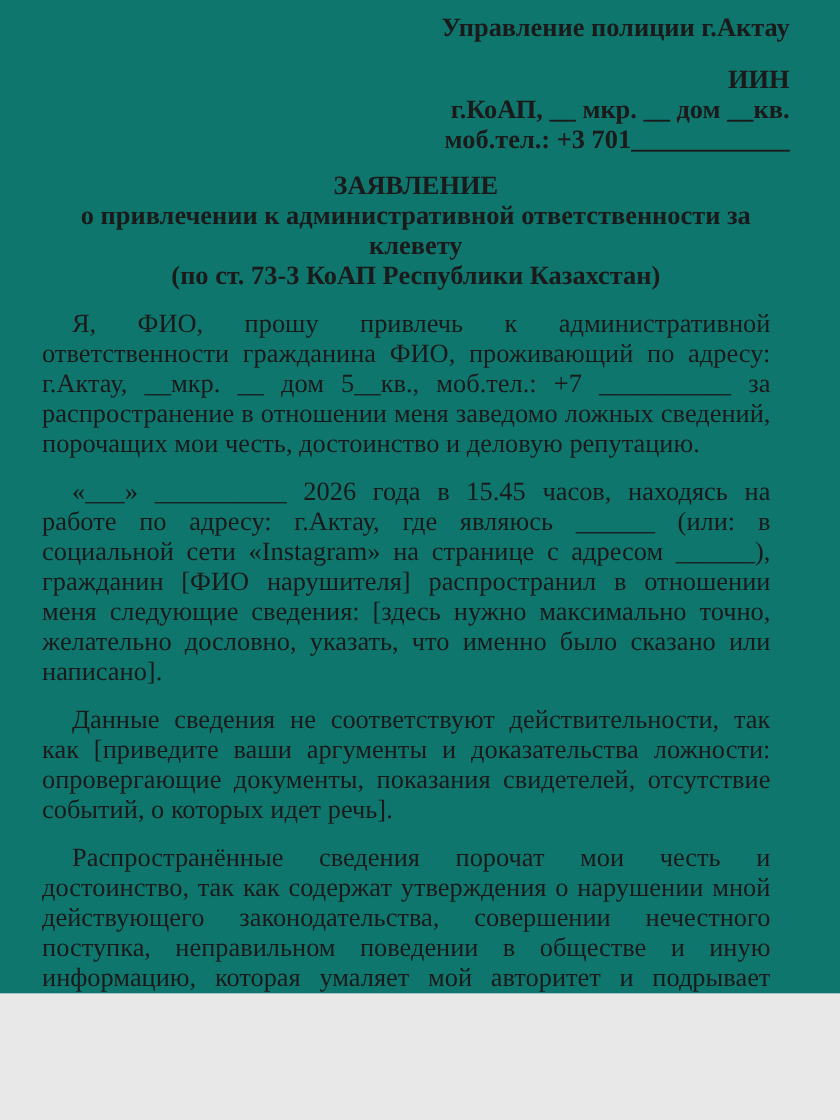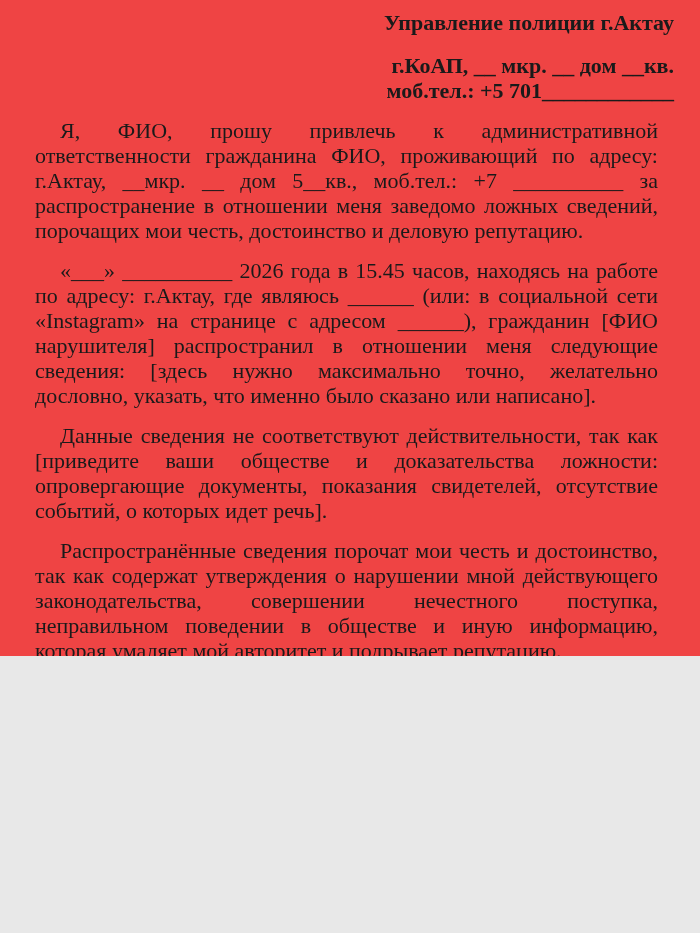--- a/index.html
+++ b/index.html
@@ -3,29 +3,29 @@
 <meta charset="utf-8">
 <style>
   html, body {
     margin: 0;
     padding: 0;
     background: #e8e8e8;
   }
   .page {
     position: relative;
     width: 700px;
-    height: 656px;
+    height: 828px;
     margin: 0 auto;
-    background: #ef4444;
+    background: #0f766e;
     color: #1a1a1a;
     font-family: "Liberation Serif", "DejaVu Serif", serif;
     font-size: 22px;
     line-height: 25px;
     box-sizing: border-box;
-    padding: 10px 26px 0 35px;
+    padding: 10px 42px 0 35px;
     overflow: hidden;
   }
   .doc-header {
     text-align: right;
     font-weight: bold;
   }
   .doc-header .hline {
     line-height: 25px;
   }
   .doc-header .recipient {
@@ -46,25 +46,31 @@
     line-height: 25px;
   }
 </style>
 </head>
 <body>
 
 <div class="page">
 
   <div class="doc-header">
     <div class="hline recipient">Управление полиции г.Актау</div>
+    <div class="hline">ИИН</div>
     <div class="hline">г.КоАП, __ мкр. __ дом __кв.</div>
-    <div class="hline">моб.тел.: +5 701____________</div>
+    <div class="hline">моб.тел.: +3 701____________</div>
   </div>
 
+  <div class="title-block">
+    <div>ЗАЯВЛЕНИЕ</div>
+    <div>о привлечении к административной ответственности за клевету</div>
+    <div>(по ст. 73-3 КоАП Республики Казахстан)</div>
+  </div>
 
   <div class="doc-body">
     <p>Я, ФИО, прошу привлечь к административной ответственности гражданина ФИО, проживающий по адресу: г.Актау, __мкр. __ дом 5__кв., моб.тел.: +7 __________ за распространение в отношении меня заведомо ложных сведений, порочащих мои честь, достоинство и деловую репутацию.</p>
     <p>«___» __________ 2026 года в 15.45 часов, находясь на работе по адресу: г.Актау, где являюсь ______ (или: в социальной сети «Instagram» на странице с адресом ______), гражданин [ФИО нарушителя] распространил в отношении меня следующие сведения: [здесь нужно максимально точно, желательно дословно, указать, что именно было сказано или написано].</p>
-    <p>Данные сведения не соответствуют действительности, так как [приведите ваши обществе и доказательства ложности: опровергающие документы, показания свидетелей, отсутствие событий, о которых идет речь].</p>
+    <p>Данные сведения не соответствуют действительности, так как [приведите ваши аргументы и доказательства ложности: опровергающие документы, показания свидетелей, отсутствие событий, о которых идет речь].</p>
     <p>Распространённые сведения порочат мои честь и достоинство, так как содержат утверждения о нарушении мной действующего законодательства, совершении нечестного поступка, неправильном поведении в обществе и иную информацию, которая умаляет мой авторитет и подрывает репутацию.</p>
   </div>
 
 </div>
 
 </body></html>

